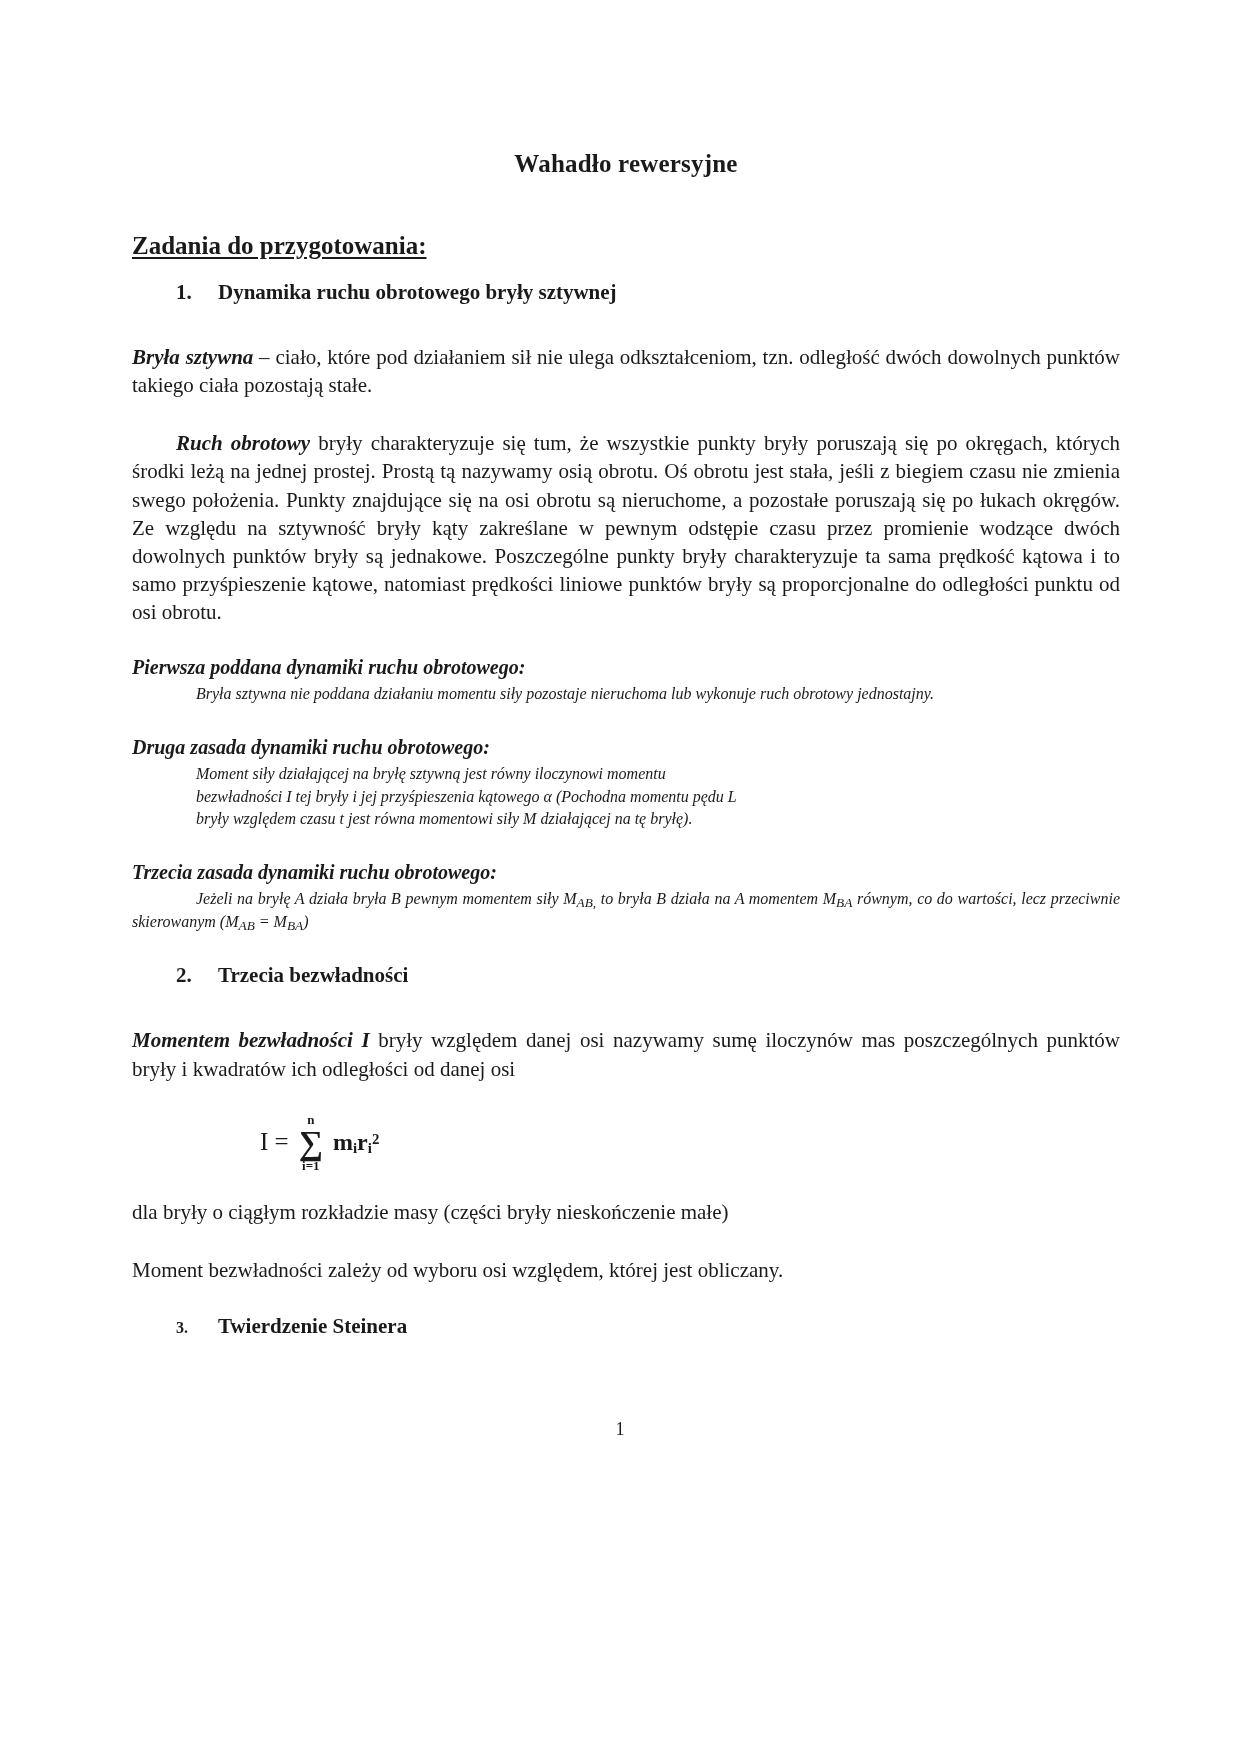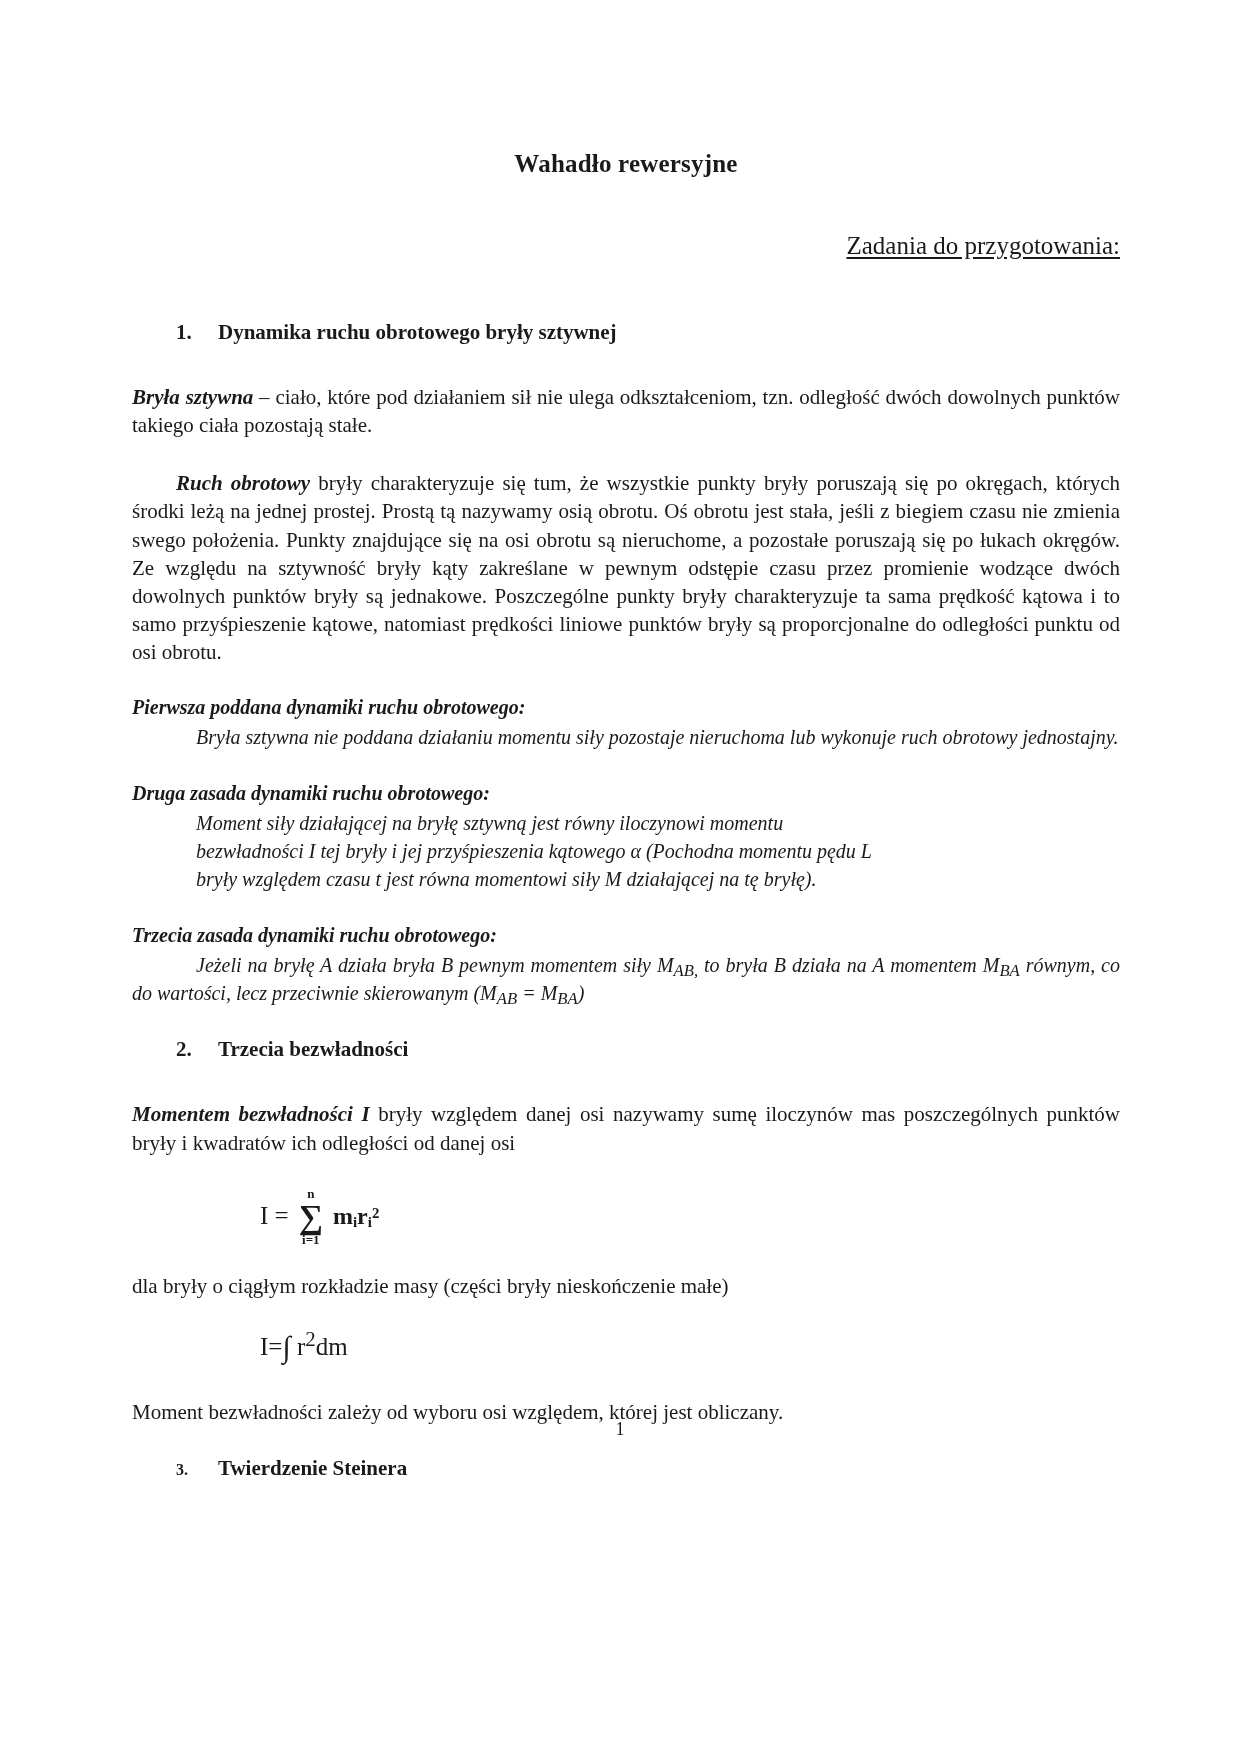--- a/index.html
+++ b/index.html
@@ -26,25 +26,24 @@
   }
   .doc-title {
     text-align: center;
     font-size: 25px;
     font-weight: bold;
     letter-spacing: 0.2px;
     margin: 0 0 54px 0;
   }
   .section-heading {
     font-size: 25px;
-    font-weight: normal;
+    font-weight: bold;
     text-decoration: underline;
     text-underline-offset: 3px;
-    margin: 0 0 60px 0;
-    text-align: right;
+    margin: 0 0 20px 0;
   }
   .numbered {
     display: flex;
     align-items: baseline;
     margin: 0 0 38px 0;
     padding-left: 44px;
   }
   .numbered .num {
     font-size: 21px;
     font-weight: bold;
@@ -72,21 +71,21 @@
     font-weight: bold;
     font-style: italic;
   }
   .law-title {
     font-size: 20px;
     font-weight: bold;
     font-style: italic;
     margin: 0 0 4px 0;
   }
   .law-body {
-    font-size: 20px;
+    font-size: 16px;
     font-style: italic;
     line-height: 1.42;
     margin: 0 0 30px 64px;
     text-align: justify;
   }
   .law-body.left {
     text-align: left;
   }
   .law-body.hang {
     margin-left: 0;
@@ -196,21 +195,20 @@
     <span class="sum-stack">
       <span class="lim top">n</span>
       <span class="sigma">∑</span>
       <span class="lim bot">i=1</span>
     </span>
     <span class="term"><span>m</span><sub>i</sub><span>r</span><sub>i</sub><sup>2</sup></span>
   </div>
 
   <p class="body">dla bryły o ciągłym rozkładzie masy (części bryły nieskończenie małe)</p>
 
-  <div class="formula-int"><span>I=</span><span class="intsym">∫</span><span> r</span><sup>2</sup><span>dm</span></div>
 
   <p class="body">Moment bezwładności zależy od wyboru osi względem, której jest obliczany.</p>
 
   <div class="numbered small-num">
     <span class="num">3.</span>
     <span class="item-label">Twierdzenie Steinera</span>
   </div>
 
   <div class="page-number">1</div>
 </div>

